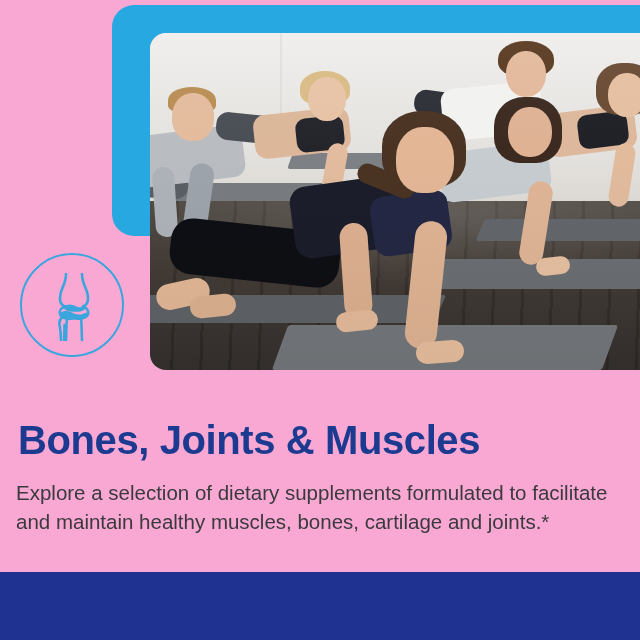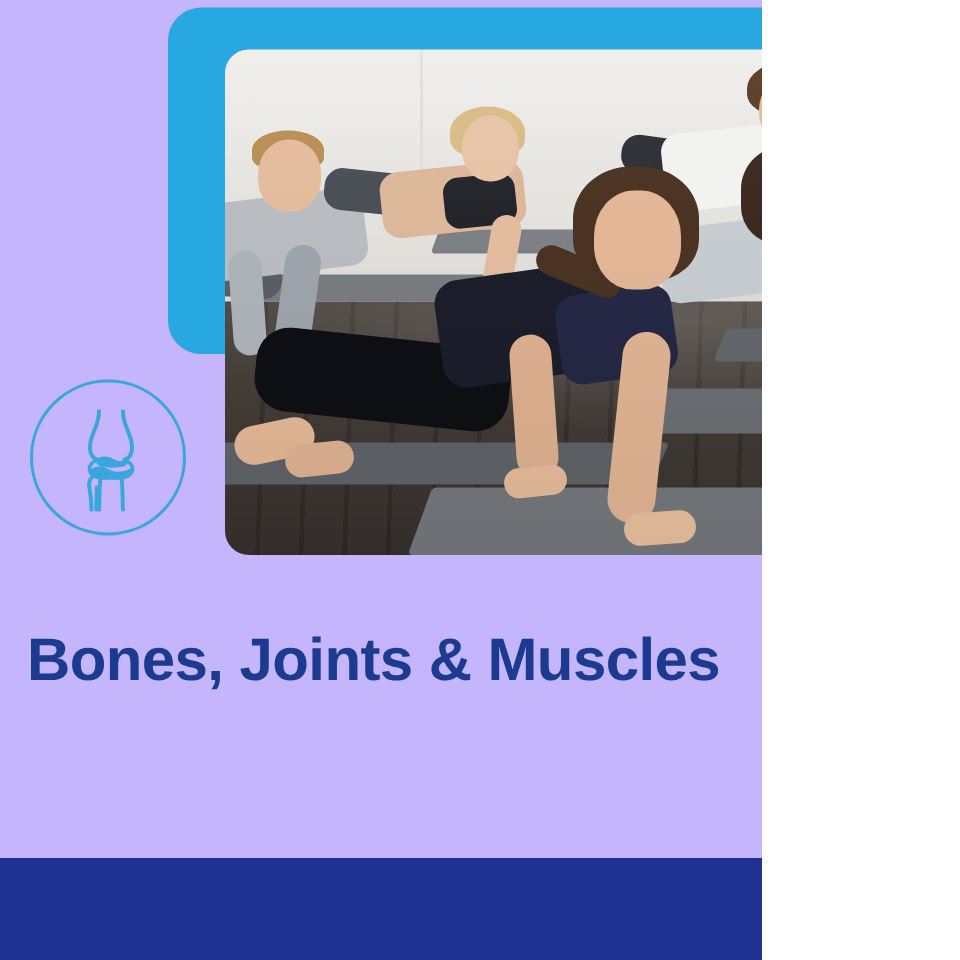--- a/index.html
+++ b/index.html
@@ -8,21 +8,21 @@
     background: #ffffff;
   }
   body {
     width: 640px;
     height: 640px;
     overflow: hidden;
     font-family: "Liberation Sans", sans-serif;
     position: relative;
   }
 
-  #page { position: relative; width: 508px; height: 640px; background: #c4b5fd; overflow: hidden; }
+  #page { position: relative; width: 640px; height: 640px; background: #f9a8d4; overflow: hidden; }
 
   
   .hero { position: absolute; left: 0; top: 0; width: 640px; height: 380px; }
 
   .accent-rect {
     position: absolute;
     left: 112px; top: 5px;
     width: 528px; height: 231px;
     background: #28a8e0;
     border-radius: 22px 0 0 22px;
@@ -266,19 +266,20 @@
         <path d="M33 46 C34 53 33.5 60 34 67"></path>
         <path d="M14.5 44 C12 46 11 49 11.5 52 C12 55 13 58 13 67"></path>
         <path d="M16.5 52 C16.5 58 16.2 62 16.2 67"></path>
       </g>
       <path d="M13 39.5 C18 36.5 22 38.5 26 40.5 C30 42.5 35 41.5 40 39 C41.5 42.5 39.5 45.5 34 46.3 C29 47 23 47 18.5 46.2 C13.5 45.3 11.5 42.8 13 39.5 Z" fill="#3aa6dd"></path>
       <path d="M17 32.5 C21 30.5 25 31.5 27.5 33 C30 34.5 34 35 36.5 33.3 C38 35.5 36.5 37.8 32.5 38.4 C27.5 39.1 22 38.8 19 37.8 C16 36.8 15.5 34.3 17 32.5 Z" fill="#3aa6dd"></path>
     </svg>
   </div>
 
   <h1 class="headline">Bones, Joints &amp; Muscles</h1>
+  <p class="subcopy">Explore a selection of dietary supplements formulated to facilitate and maintain healthy muscles, bones, cartilage and joints.*</p>
 
   <div class="footer">
     
     
   </div>
 
 </div>
 
 </body></html>

